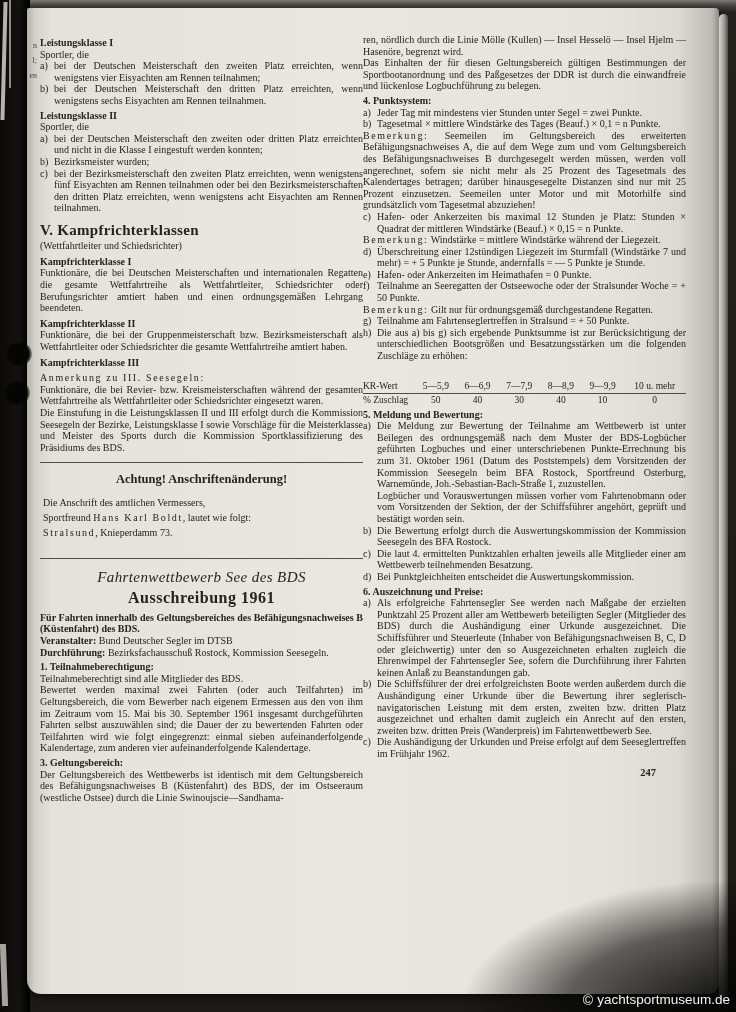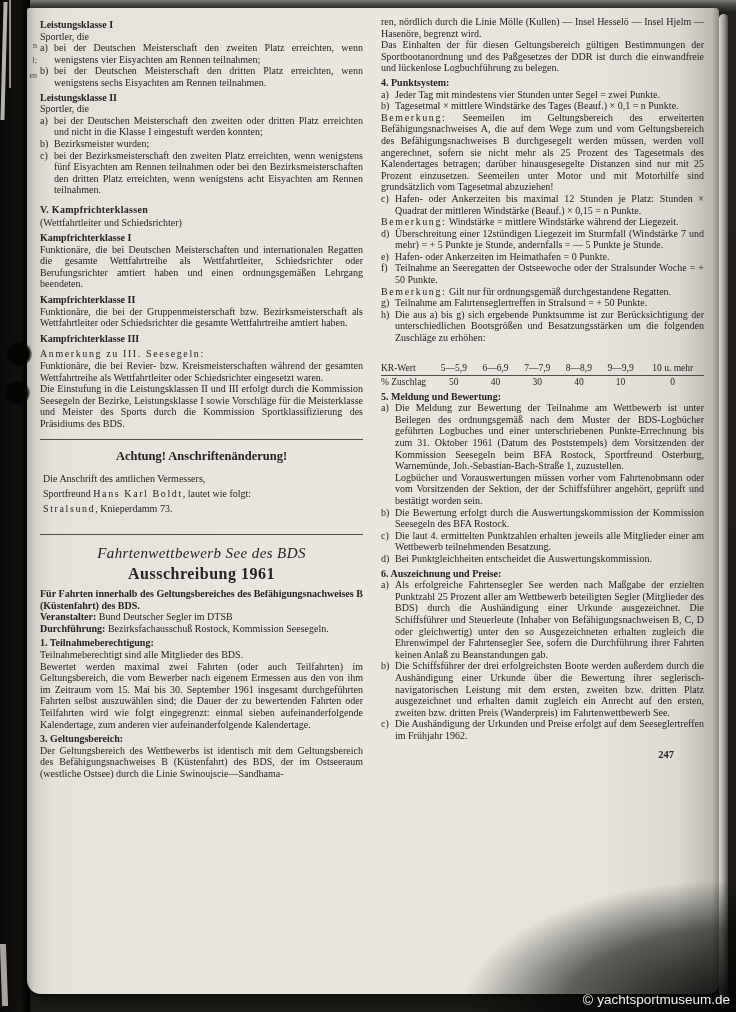--- a/index.html
+++ b/index.html
@@ -21,25 +21,25 @@
   .vignette-br{position:absolute;right:0;bottom:0;width:270px;height:130px;pointer-events:none;
         background:radial-gradient(ellipse at 100% 100%,rgba(4,4,3,.97) 0,rgba(4,4,3,.6) 45%,rgba(0,0,0,0) 72%);}
   .hole{position:absolute;width:26px;height:24px;border-radius:50%;
         background:radial-gradient(circle,#050504 55%,rgba(5,5,4,0) 80%);}
   .hole1{left:6px;top:342px;}
   .hole2{left:4px;top:381px;}
   .frags{position:absolute;left:1px;top:30px;width:9px;overflow:hidden;color:#45443f;
         font-size:8px;line-height:15px;text-align:right;}
   .frags span{display:block;}
 
-  .content{position:absolute;left:13px;top:8px;width:664px;display:flex;gap:18px;}
+  .content{position:absolute;left:13px;top:26px;width:664px;display:flex;}
   .col{width:323px;font-size:10px;line-height:1.16;color:#24231f;text-align:justify;hyphens:auto;}
   .para{margin:0;}
   .h6{font-weight:bold;margin:3px 0 0;}
-  .hsec{font-weight:bold;font-size:10px;margin:8px 0 1px;letter-spacing:.3px;}
+  .hsec{font-weight:bold;font-size:15px;margin:8px 0 1px;letter-spacing:.3px;}
   .hkl{font-weight:bold;margin:4px 0 0;}
   .hnum{font-weight:bold;margin:3px 0 0;}
   .li{display:flex;margin:0;}
   .lab{flex:0 0 14px;}
   .txt{flex:1;text-align:justify;}
   .li-cont{margin-left:14px;}
   .lead-spaced{letter-spacing:1.6px;}
   .blabel{font-weight:bold;}
   .p-bold{font-weight:bold;}
   .rule{border:none;border-top:1px solid #4e4c47;margin:9px 0 0;}

